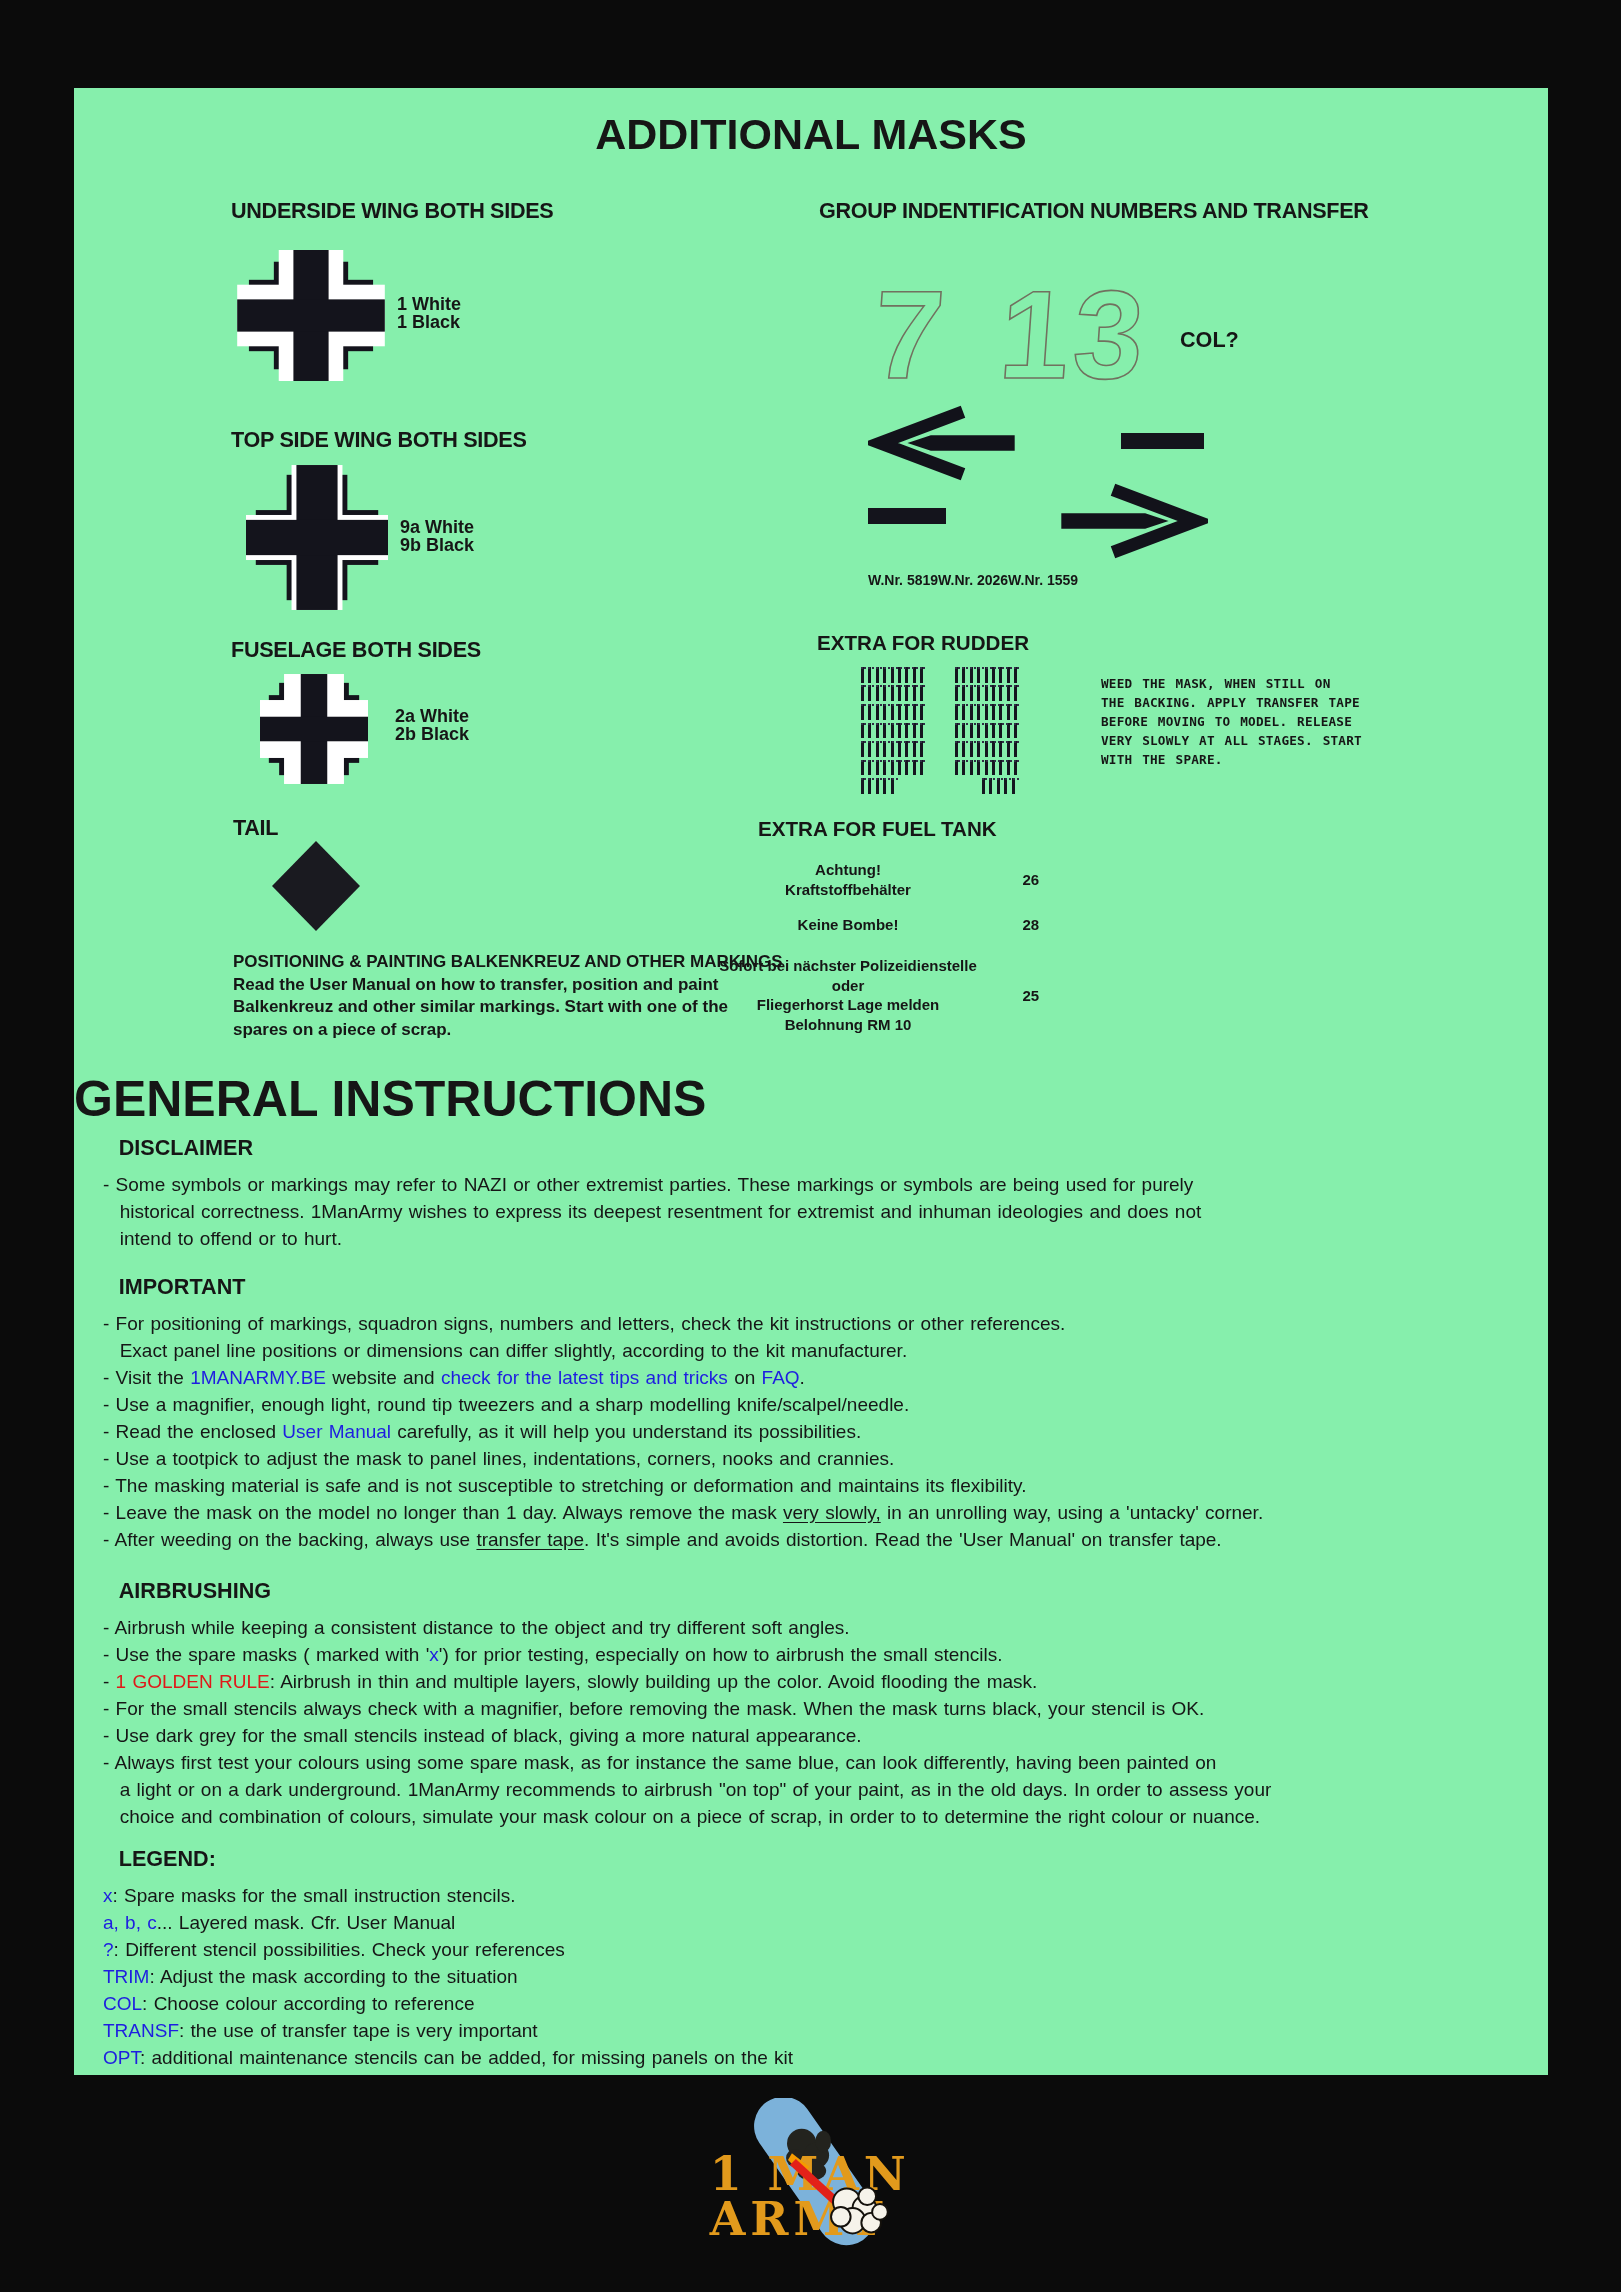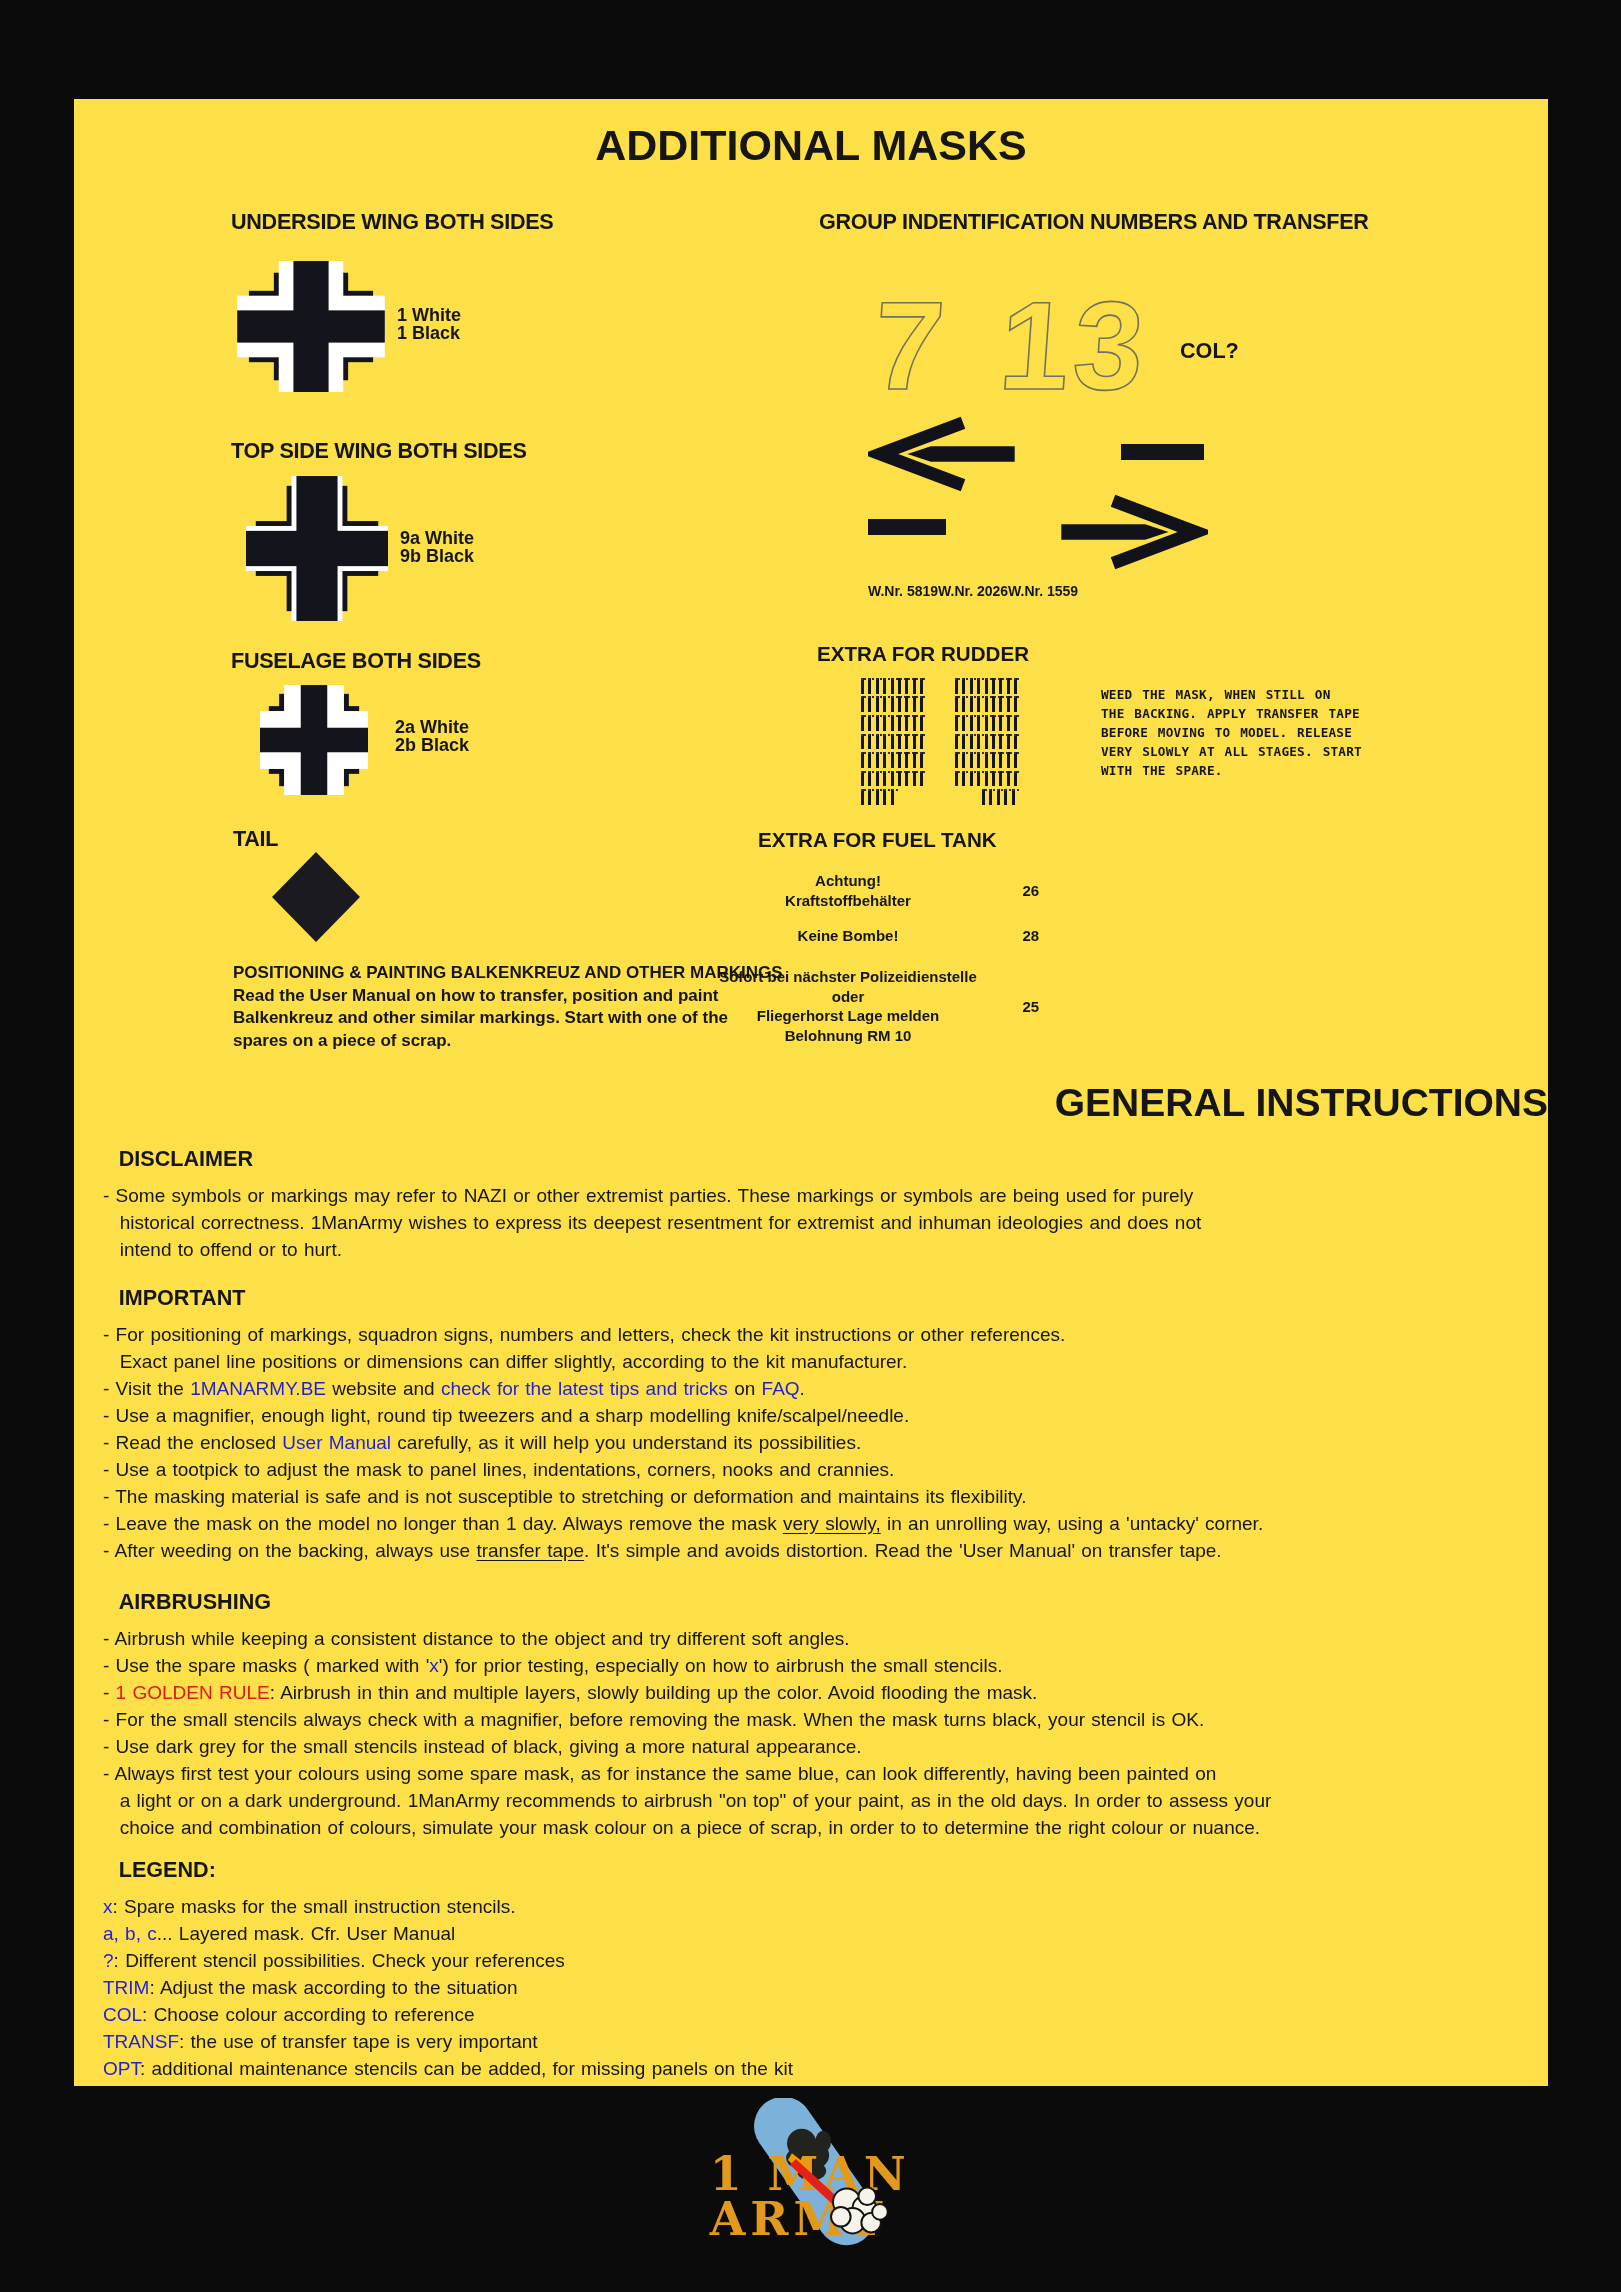--- a/index.html
+++ b/index.html
@@ -1,23 +1,23 @@
 <!DOCTYPE html>
 <html><head>
 <meta charset="utf-8">
 <style>
   html,body{margin:0;padding:0;}
   body{width:1621px;height:2293px;background:#0b0b0b;position:relative;
        font-family:"Liberation Sans",sans-serif;color:#161616;}
-  .page{position:absolute;left:74px;top:99px;width:1474px;height:1987px;background:#fde047;}
+  .page{position:absolute;left:74px;top:88px;width:1474px;height:1987px;background:#86efac;}
   .abs{position:absolute;}
   .hd{font-weight:bold;letter-spacing:-0.3px;}
 
   .page-title{left:0;top:21.6px;width:100%;text-align:center;font-size:43px;font-weight:bold;letter-spacing:0;}
-  .general-title{left:0;top:982px;width:100%;text-align:right;font-size:39px;font-weight:bold;}
+  .general-title{left:0;top:982px;width:100%;text-align:left;font-size:50px;font-weight:bold;}
 
   .mask-h{font-size:21.6px;}
   .mask-label{font-size:18px;font-weight:bold;line-height:17.6px;}
   .pos-block{font-size:17px;font-weight:bold;line-height:22.5px;width:608px;}
   .pos-block .p-h{margin-bottom:0px;}
 
   .grp-h{font-size:21.6px;}
   .outline-nums text{fill:none;stroke:#71715f;stroke-width:1.6;font-weight:bold;
        font-family:"Liberation Sans",sans-serif;}
   .col-label{font-size:21.6px;font-weight:bold;}

